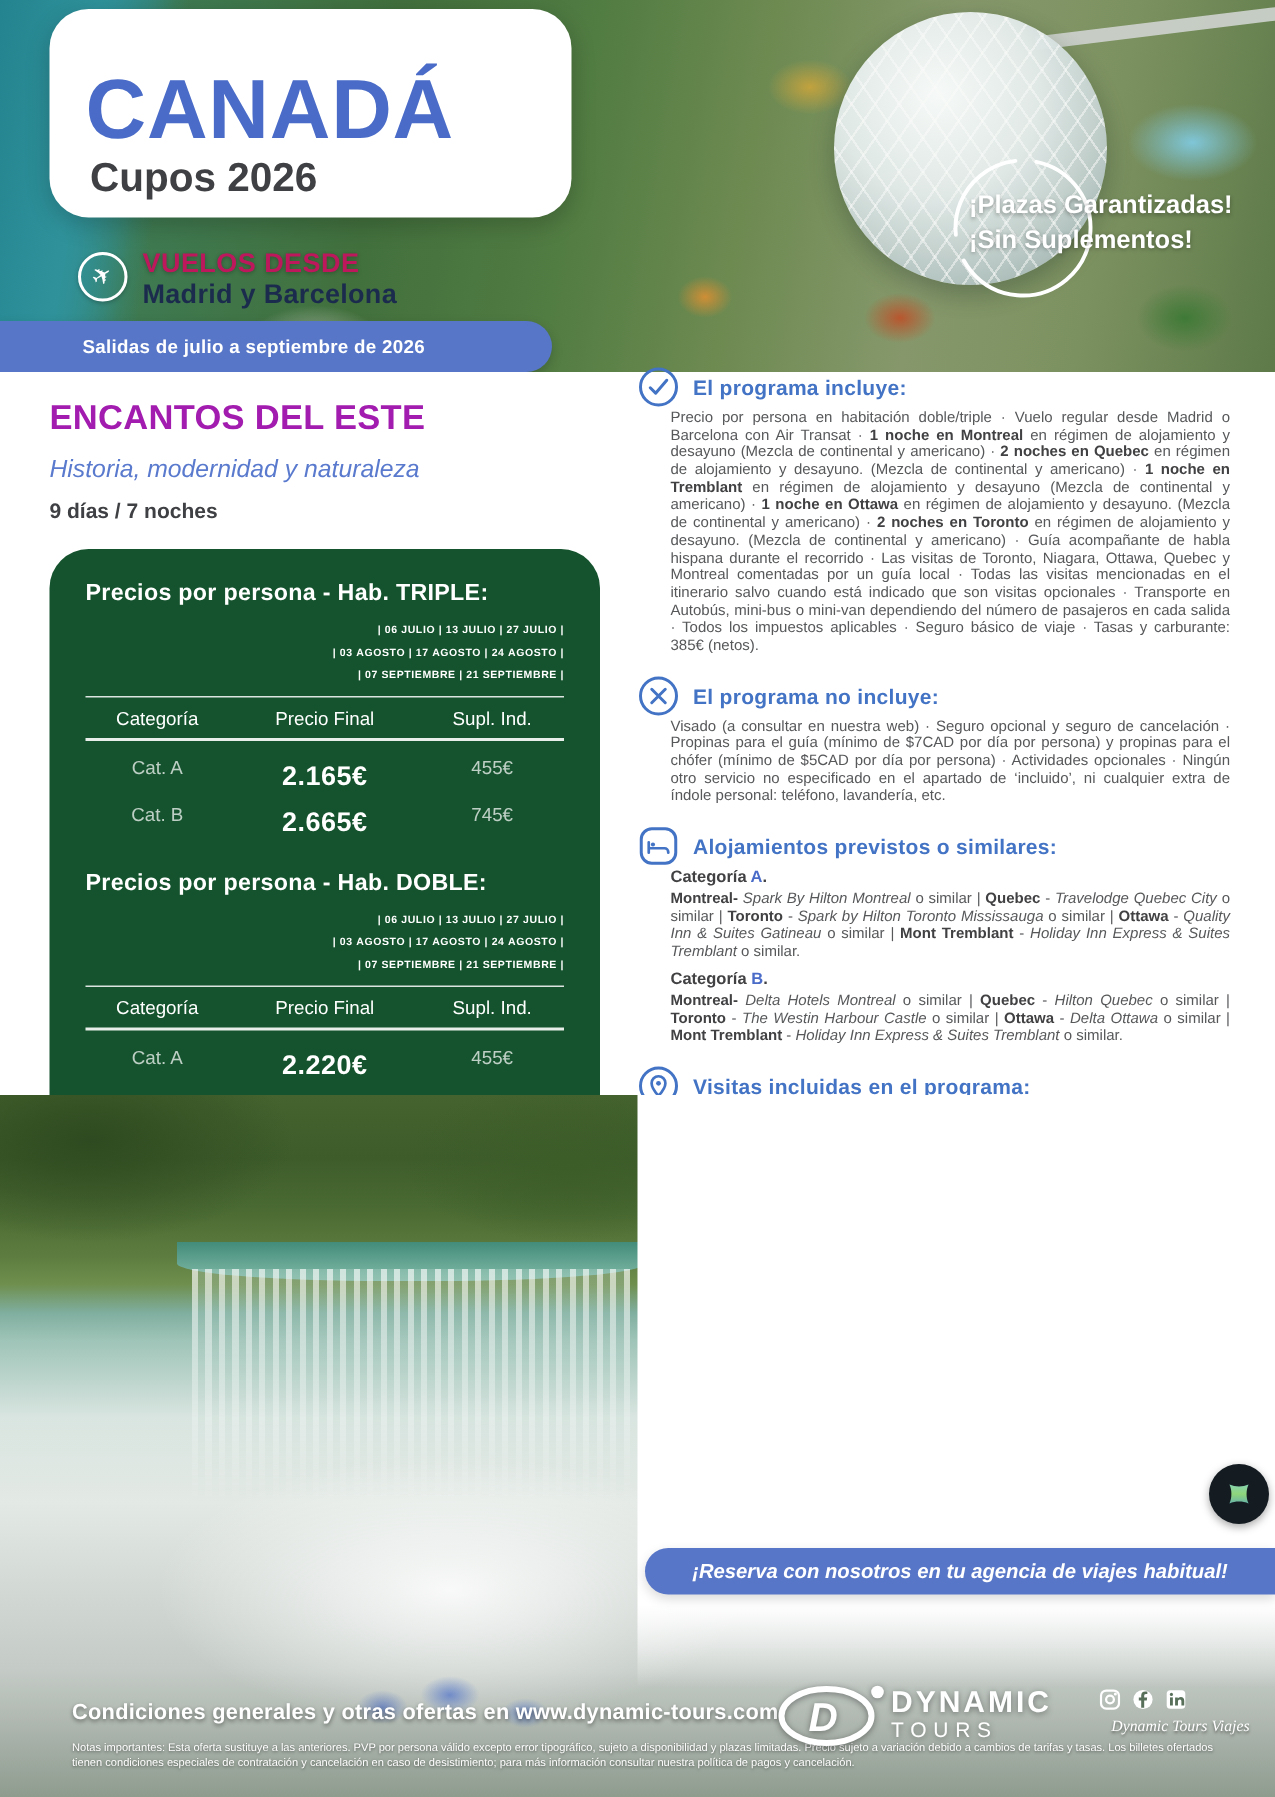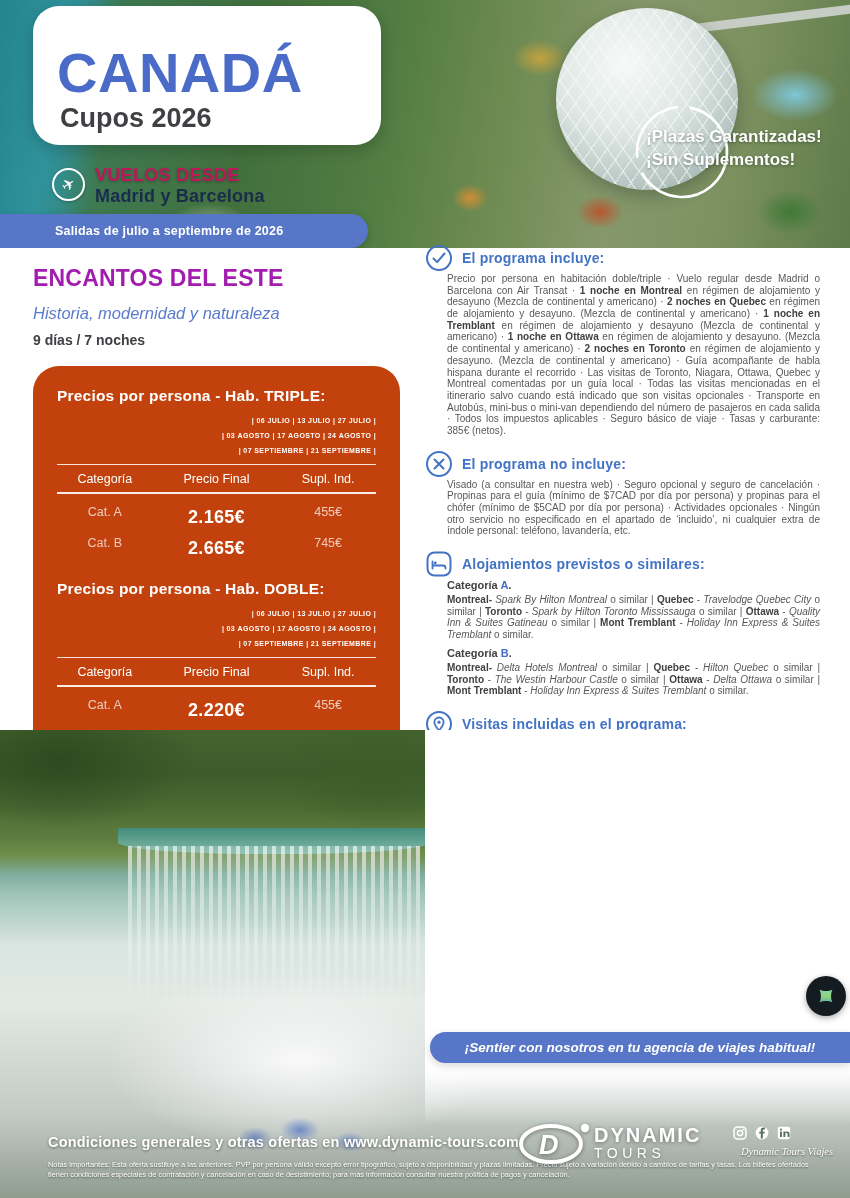--- a/index.html
+++ b/index.html
@@ -62,21 +62,21 @@
     box-shadow:0 3px 8px rgba(0,0,0,.18); }
   .departures-banner span { color:#ffffff; font-size:12.5px; font-weight:600;
     letter-spacing:.2px; margin-left:55px; }
 
   
   .left-col { position:absolute; left:33px; top:262px; width:367px; }
   .tour-title { color:#a21caf; font-size:23px; font-weight:800; line-height:1.45; letter-spacing:.2px; }
   .tour-tagline { color:#5a7ace; font-size:16.5px; font-style:italic; margin-top:9px; }
   .tour-duration { color:#3f4043; font-size:14px; font-weight:600; margin-top:9px; }
 
-  .price-box { margin-top:18px; background:#c2410c; border-radius:26px;
+  .price-box { margin-top:18px; background:#14532d; border-radius:26px;
     padding:21px 24px 18px 24px; color:#ffffff; }
   .price-title { font-size:15.5px; font-weight:800; letter-spacing:.2px; }
   .price-dates { text-align:right; font-size:10px; font-weight:700;
     font-variant-caps:all-small-caps; letter-spacing:.4px; line-height:1.5; margin-top:7px; }
   .price-table { margin-top:7px; }
   .pt-head { display:grid; grid-template-columns:30% 40% 30%; text-align:center;
     font-size:12.5px; padding:7px 0 6px 0;
     border-top:1px solid rgba(255,255,255,.85); border-bottom:2px solid rgba(255,255,255,.9); }
   .pt-rows { padding:8px 0 2px 0; }
   .pt-row { display:grid; grid-template-columns:30% 40% 30%; text-align:center;
@@ -312,21 +312,21 @@
   </div>
 
   <div class="bottom-photo">
     <div class="falls-edge"></div>
     <div class="falls"></div>
     <div class="right-cover"></div>
     <div class="right-cover-fade"></div>
   </div>
 
   <div class="reserve-banner">
-    <span>¡Sentier con nosotros en tu agencia de viajes habitual!</span>
+    <span>¡Reserva con nosotros en tu agencia de viajes habitual!</span>
   </div>
 
   <div class="footer">
     <div class="conditions">Condiciones generales y otras ofertas en www.dynamic-tours.com</div>
     <div class="legal">Notas importantes: Esta oferta sustituye a las anteriores. PVP por persona válido excepto error tipográfico, sujeto a disponibilidad y plazas limitadas. Precio sujeto a variación debido a cambios de tarifas y tasas. Los billetes ofertados tienen condiciones especiales de contratación y cancelación en caso de desistimiento; para más información consultar nuestra política de pagos y cancelación.</div>
 
     <div class="dt-logo">
       <svg width="72" height="46" viewBox="0 0 72 46">
         <ellipse cx="33" cy="24" rx="30" ry="18" fill="none" stroke="#ffffff" stroke-width="4"></ellipse>
         <text x="21" y="34" font-family="Liberation Sans, sans-serif" font-size="27" font-weight="bold" font-style="italic" fill="#ffffff">D</text>

